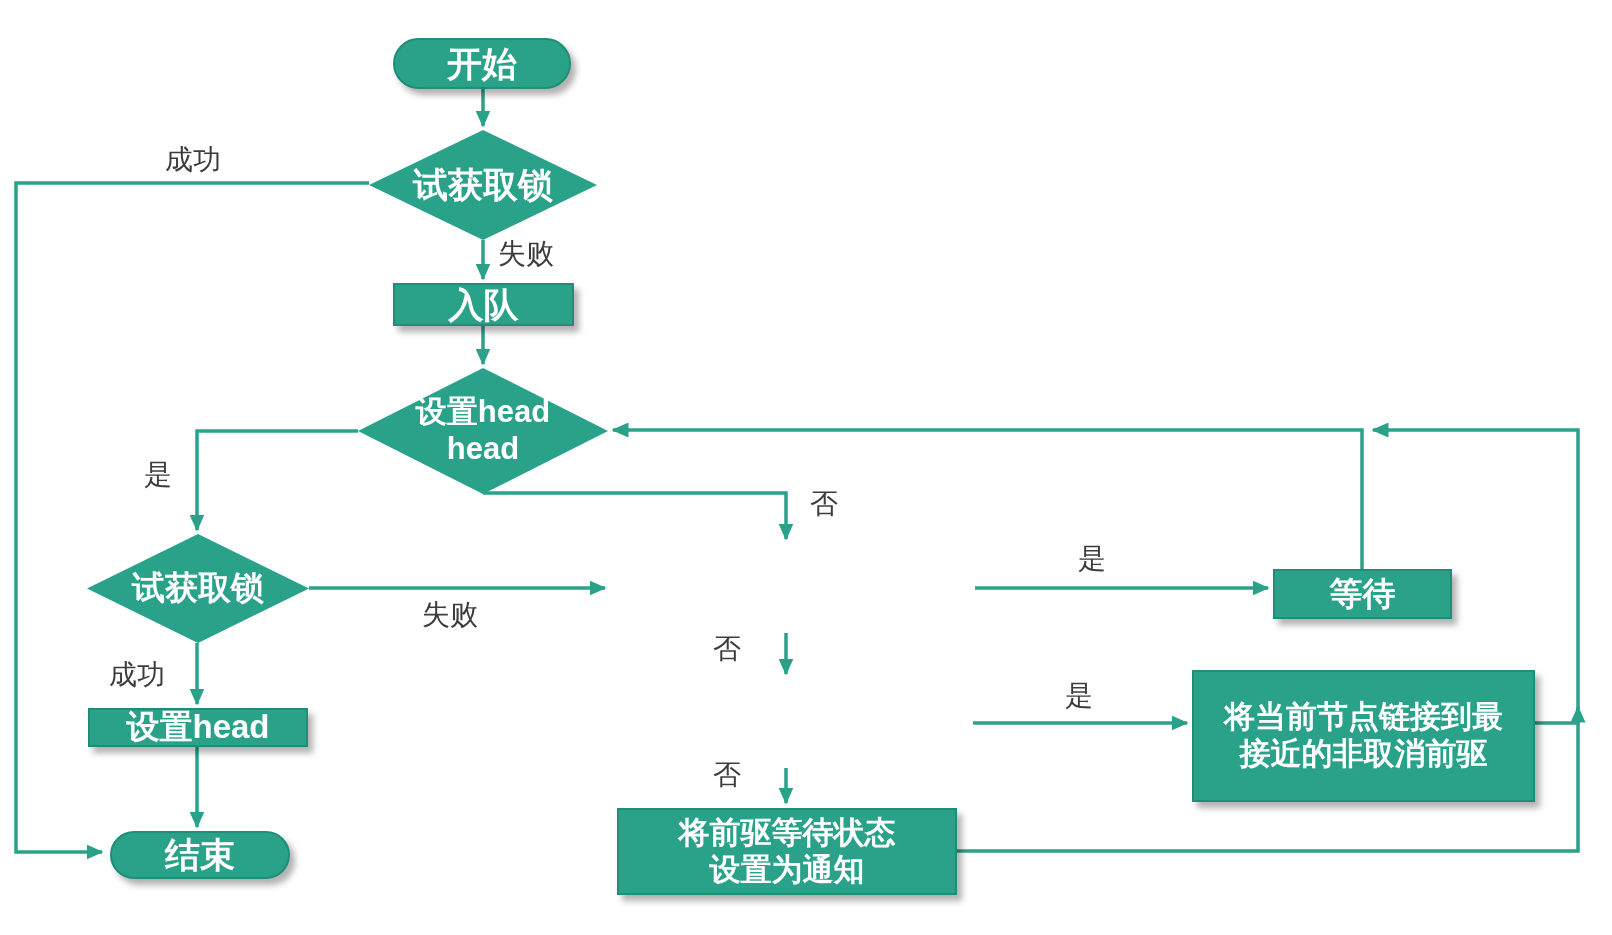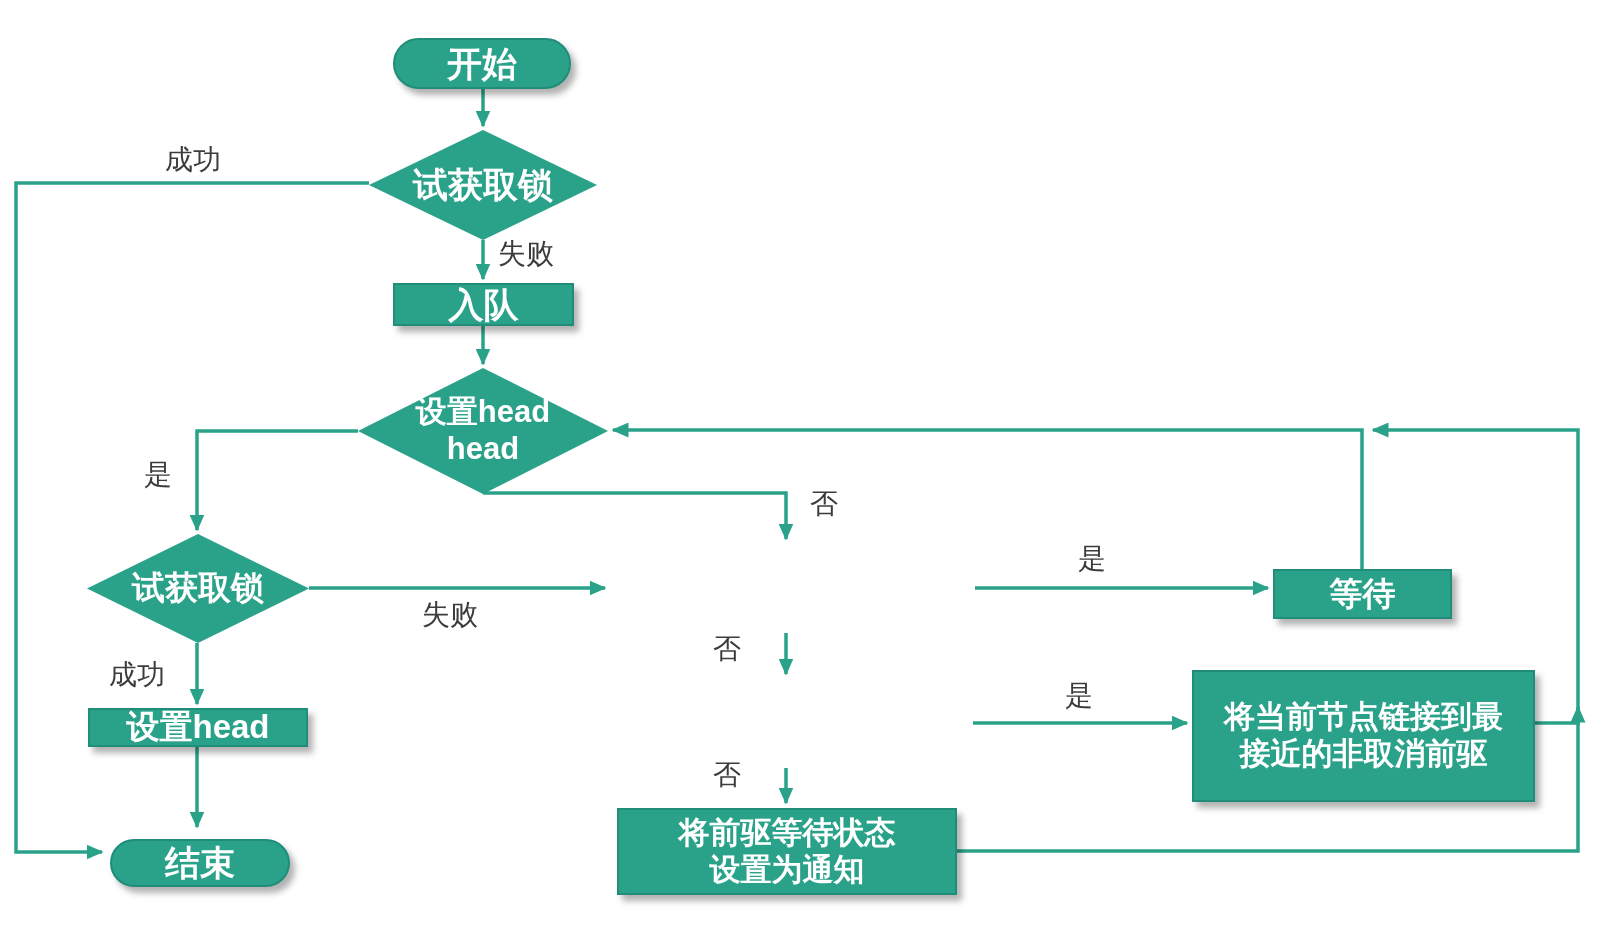--- a/index.html
+++ b/index.html
@@ -84,21 +84,21 @@
   </div>
 
   <div class="node decision fs33" style="left:87px;top:534px;width:222px;height:109px;">
     <span>试获取锁</span>
   </div>
 
   <div class="node process fs33" style="left:88px;top:708px;width:220px;height:39px;">
     <span>设置head</span>
   </div>
 
-  <div class="node terminator fs35" style="left:110px;top:831px;width:180px;height:48px;margin-top:8px;">
+  <div class="node terminator fs35" style="left:110px;top:831px;width:180px;height:48px;">
     <span>结束</span>
   </div>
 
 
   <div class="node process fs33" style="left:1273px;top:569px;width:179px;height:50px;">
     <span>等待</span>
   </div>
 
 
   <div class="node process fs31" style="left:1192px;top:670px;width:343px;height:132px;">

